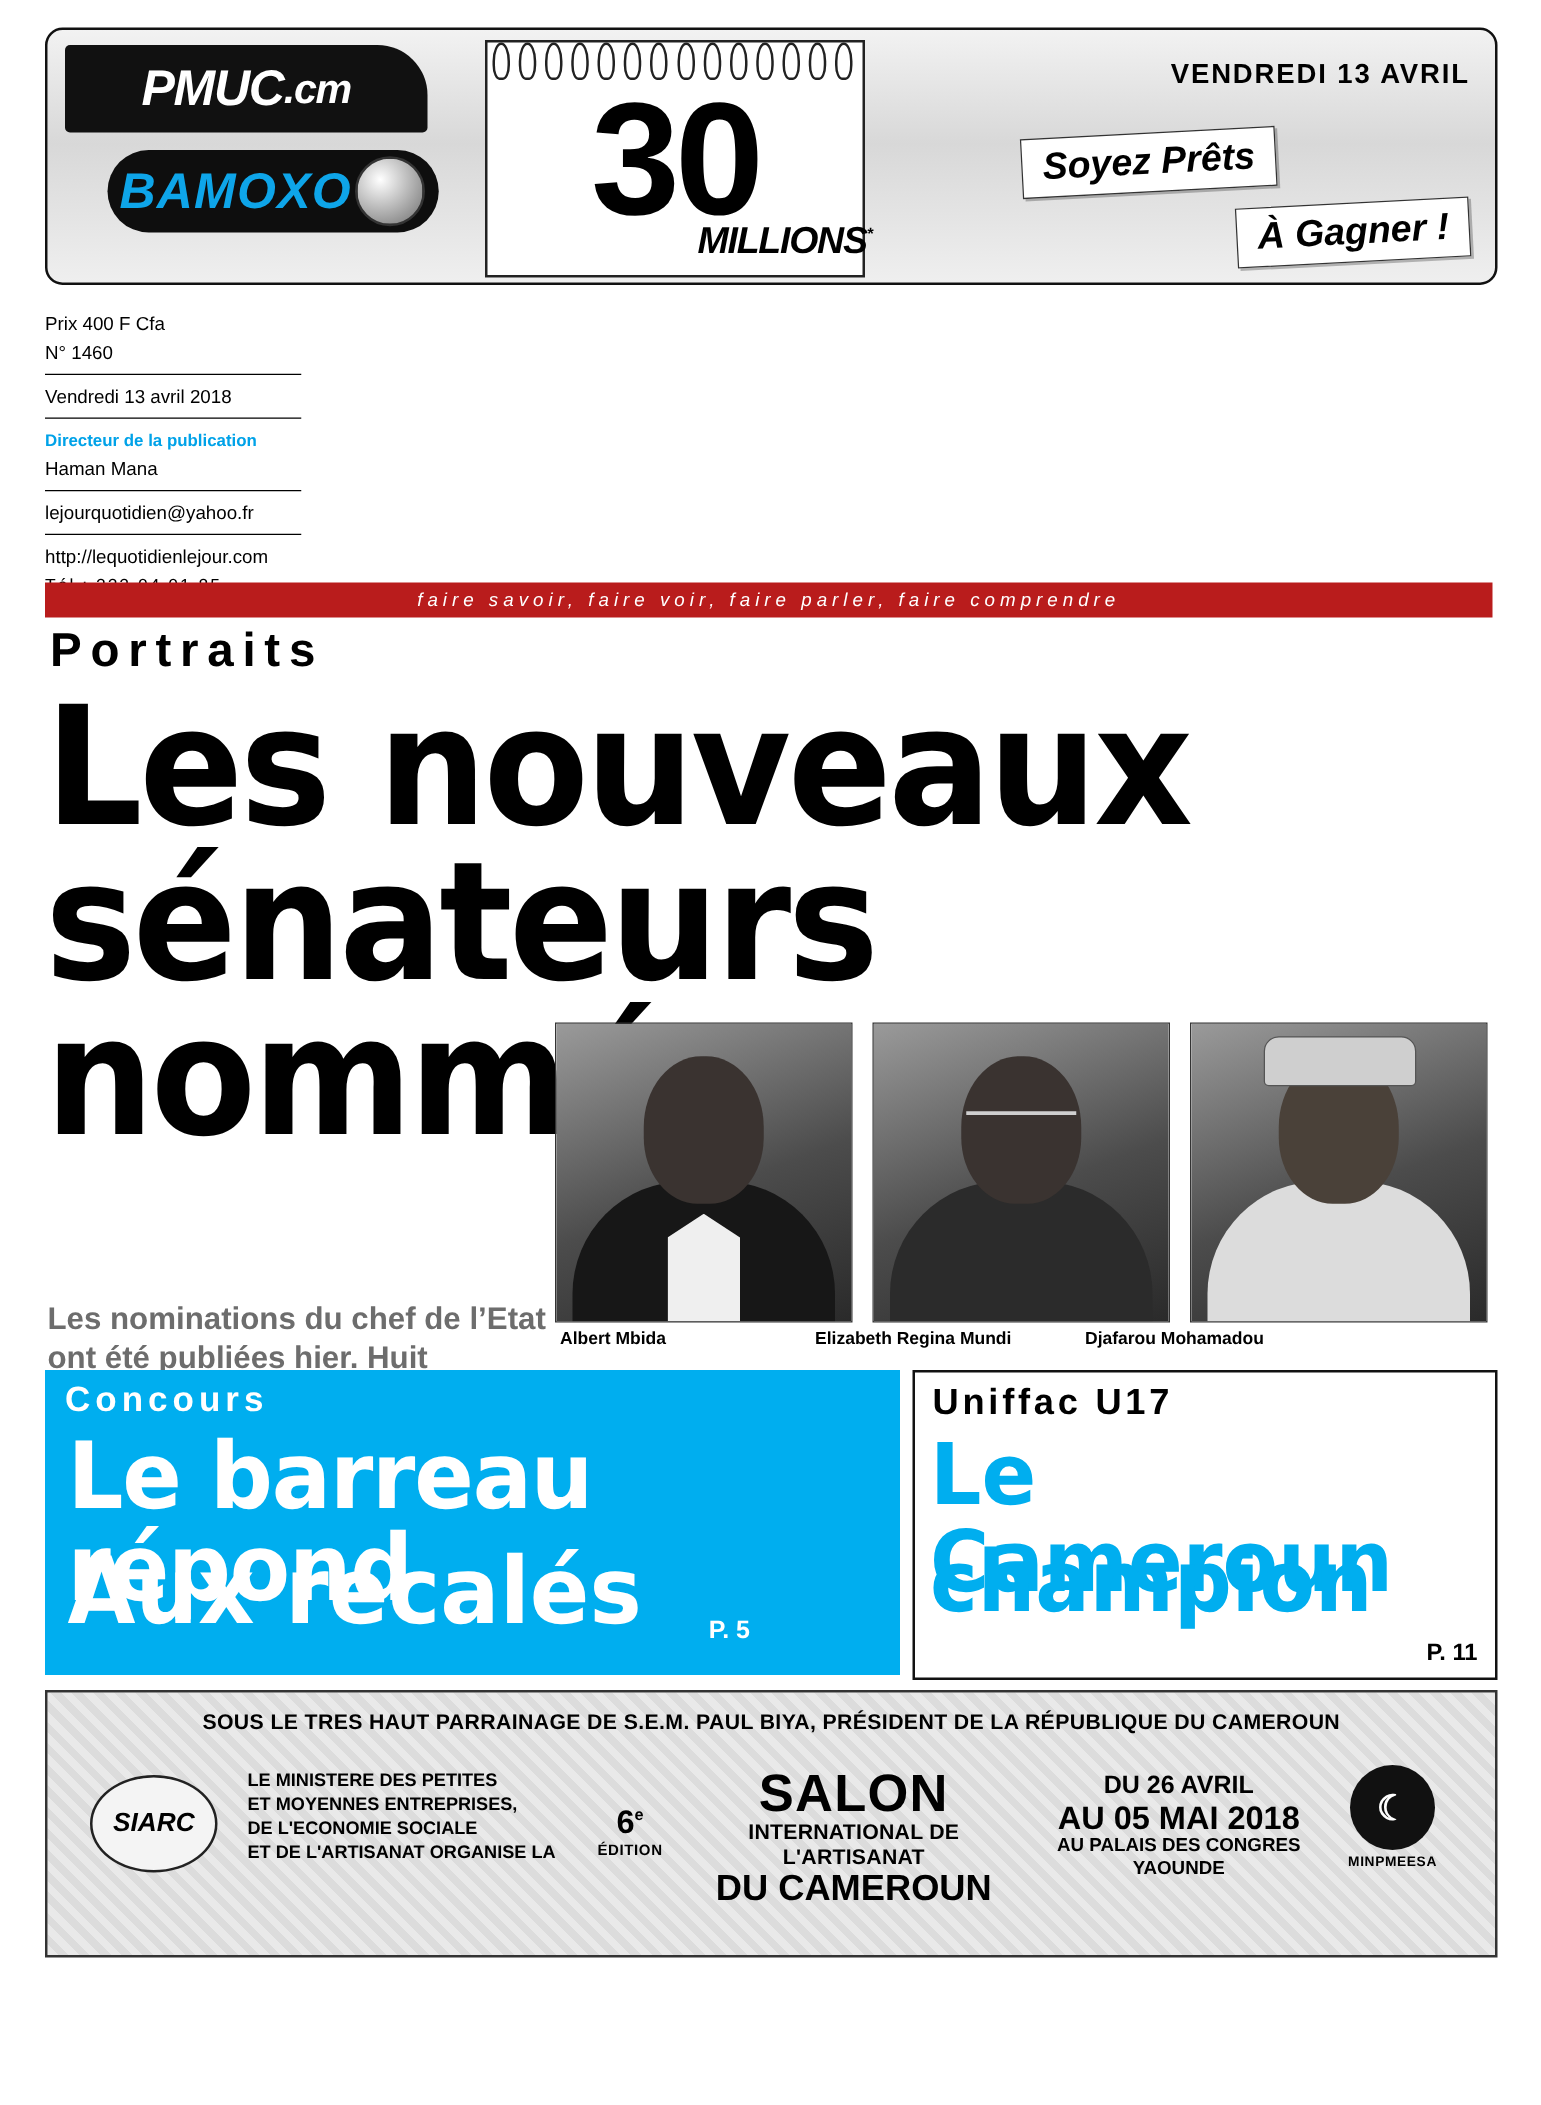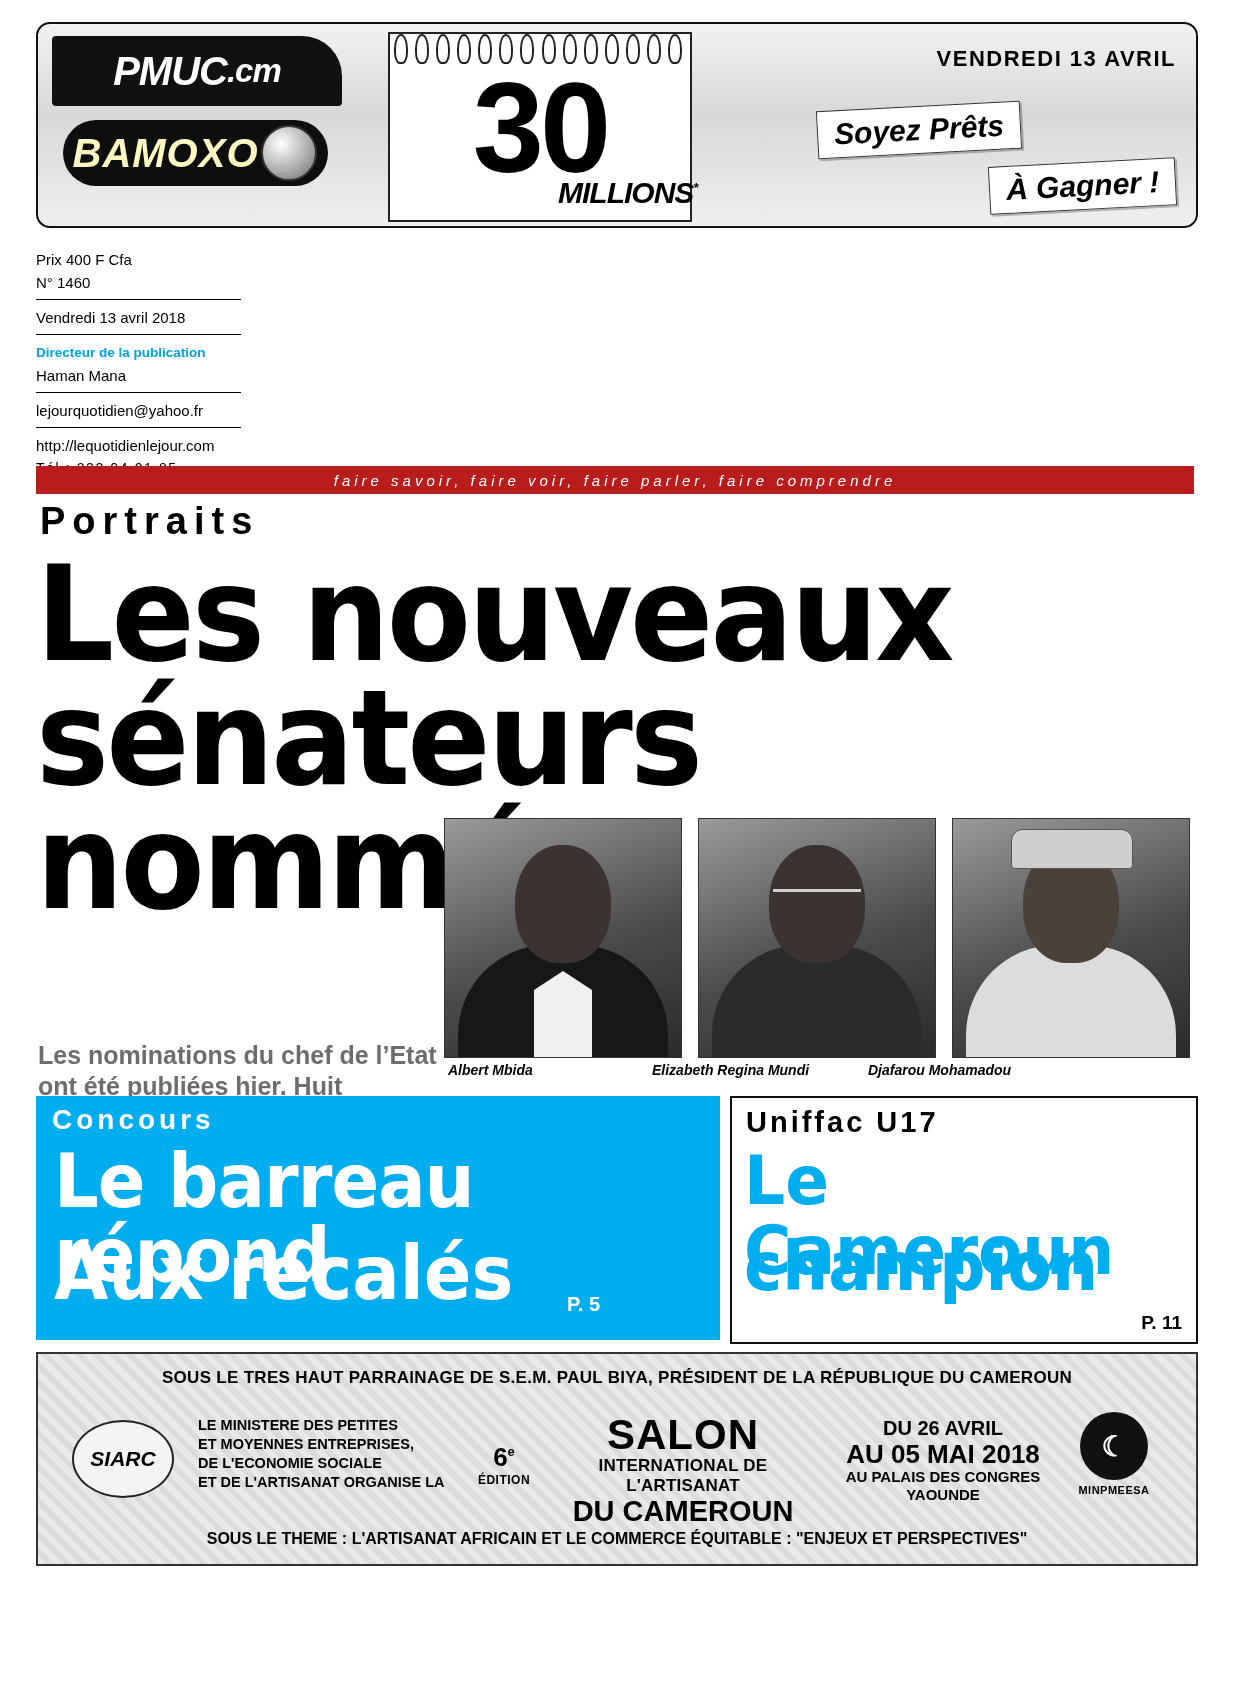--- a/index.html
+++ b/index.html
@@ -37,24 +37,24 @@
     font-size: 40px;
     letter-spacing: -1px;
     display: flex;
     align-items: center;
     justify-content: center;
     font-style: italic;
   }
   .topad .pmuc span.dotcm { font-size: 33px; font-style: italic; }
   .topad .bamoxo {
     position: absolute;
-    left: 25px; top: 96px;
+    left: 48px; top: 96px;
     width: 265px; height: 66px;
     background: #0e0e0e;
-    color: #fef9c3;
+    color: #0ea5e9;
     border-radius: 33px;
     font-size: 40px;
     font-weight: bold;
     font-style: italic;
     display: flex;
     align-items: center;
     justify-content: center;
     letter-spacing: 1px;
   }
   .topad .bamoxo .coin {
@@ -290,21 +290,20 @@
     position: absolute;
     left: 444px; top: 1062px;
     width: 748px;
     height: 22px;
   }
   .caption {
     position: absolute;
     top: 0;
     font-size: 14px;
     font-weight: bold;
-    font-style: italic;
   }
   .caption.c1 { left: 4px; }
   .caption.c2 { left: 208px; }
   .caption.c3 { left: 424px; text-align: center; }
 
   
   .teaser-left {
     position: absolute;
     left: 36px; top: 1096px;
     width: 684px; height: 244px;
@@ -616,14 +615,13 @@
   <div class="dates">
     <div class="d1">DU 26 AVRIL</div>
     <div class="d2">AU 05 MAI 2018</div>
     <div class="d3">AU PALAIS DES CONGRES</div>
     <div class="d4">YAOUNDE</div>
   </div>
   <div class="minpmeesa">
     <div class="disc">☾</div>
     <div class="nm">MINPMEESA</div>
   </div>
-  <div class="theme">SOUS LE THEME : L'ARTISANAT AFRICAIN ET LE COMMERCE ÉQUITABLE : "ENJEUX ET PERSPECTIVES"</div>
 </div>
 
 </body></html>

